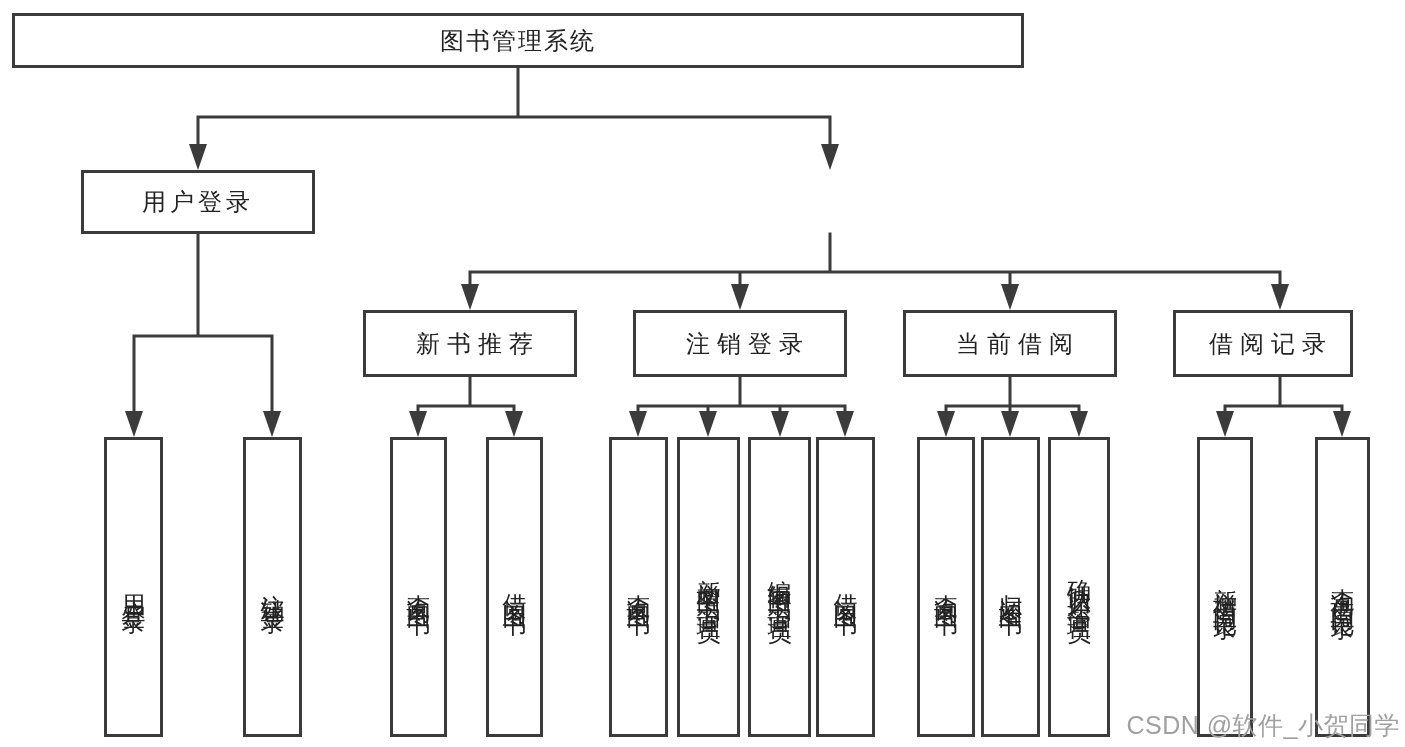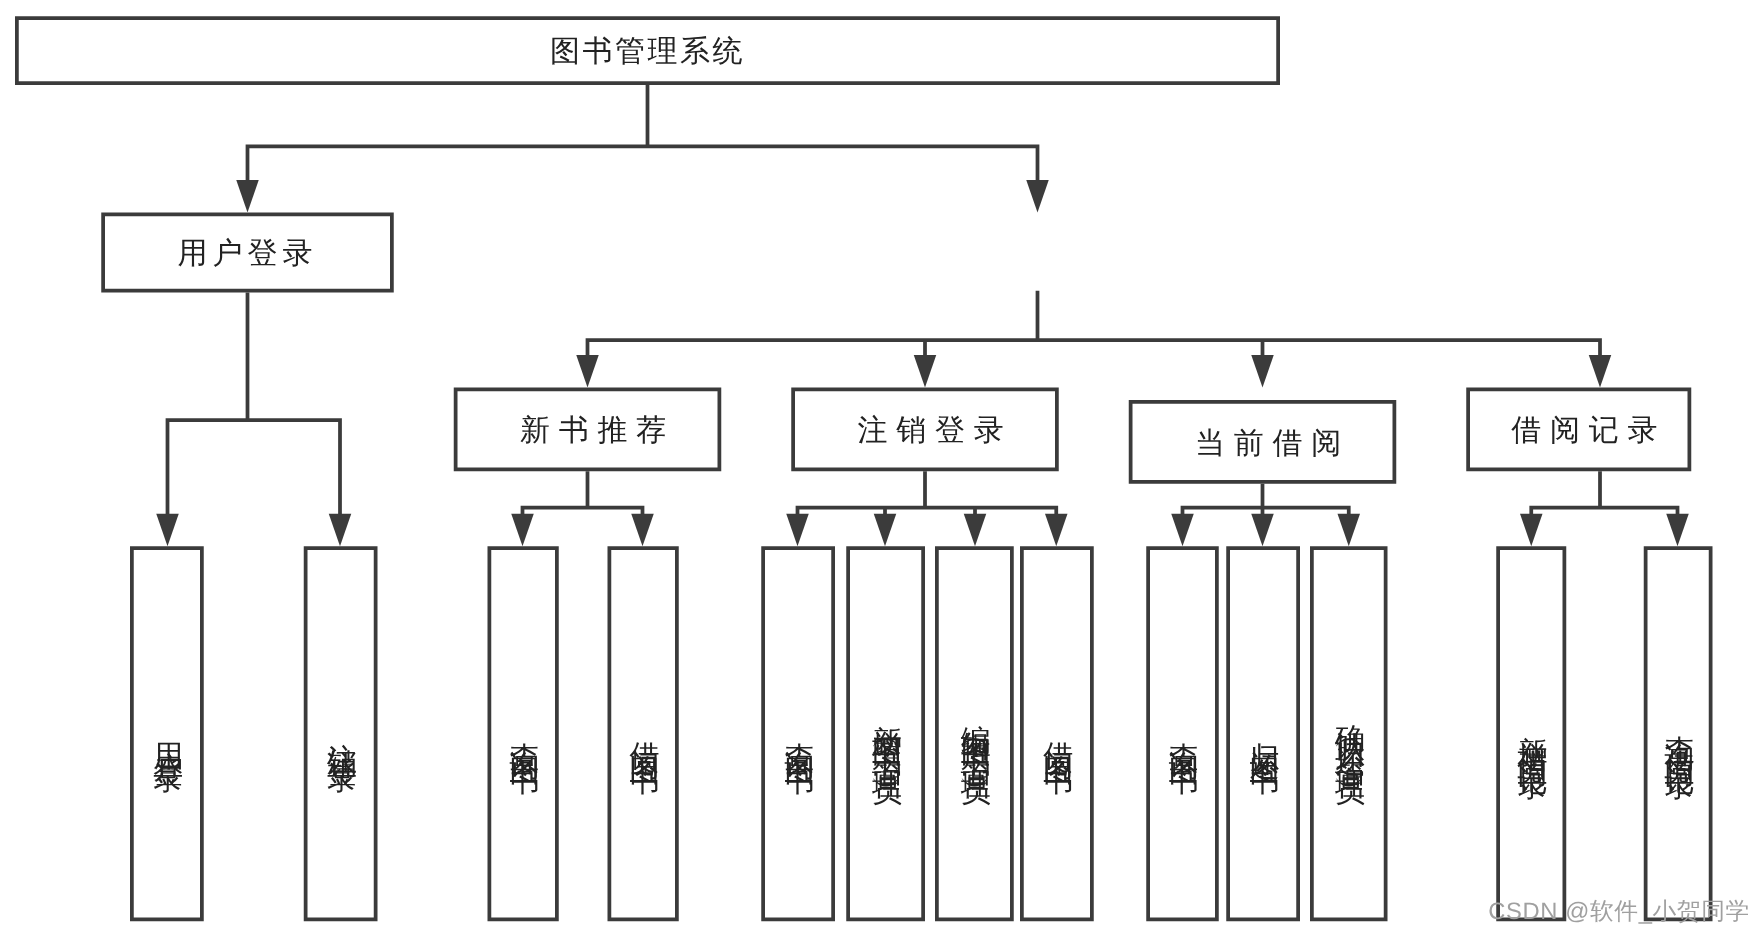--- a/index.html
+++ b/index.html
@@ -56,21 +56,21 @@
     font-size: 24px;
     letter-spacing: 6px;
     color: var(--text);
     line-height: 1;
     white-space: nowrap;
   }
   .watermark {
     position: absolute;
     right: 5px;
     bottom: 5px;
-    font-size: 19px;
+    font-size: 25px;
     color: var(--watermark);
     letter-spacing: 0.5px;
     white-space: nowrap;
     z-index: 5;
   }
 </style>
 </head>
 <body>
 
 <div class="canvas">
@@ -115,21 +115,21 @@
   <div class="box" style="left:81px;top:170px;width:234px;height:64px">
     <span class="hlabel">用户登录</span>
   </div>
 
   <div class="box" style="left:363px;top:310px;width:214px;height:67px">
     <span class="hlabel l3">新书推荐</span>
   </div>
   <div class="box" style="left:633px;top:310px;width:214px;height:67px">
     <span class="hlabel l3">注销登录</span>
   </div>
-  <div class="box" style="left:903px;top:320px;width:214px;height:67px">
+  <div class="box" style="left:903px;top:310px;width:214px;height:67px">
     <span class="hlabel l3">当前借阅</span>
   </div>
   <div class="box" style="left:1173px;top:310px;width:180px;height:67px">
     <span class="hlabel l3">借阅记录</span>
   </div>
 
   <div class="box" style="left:104px;top:437px;width:59px;height:300px">
     <span class="vlabel">用户登录</span>
   </div>
   <div class="box" style="left:243px;top:437px;width:59px;height:300px">

